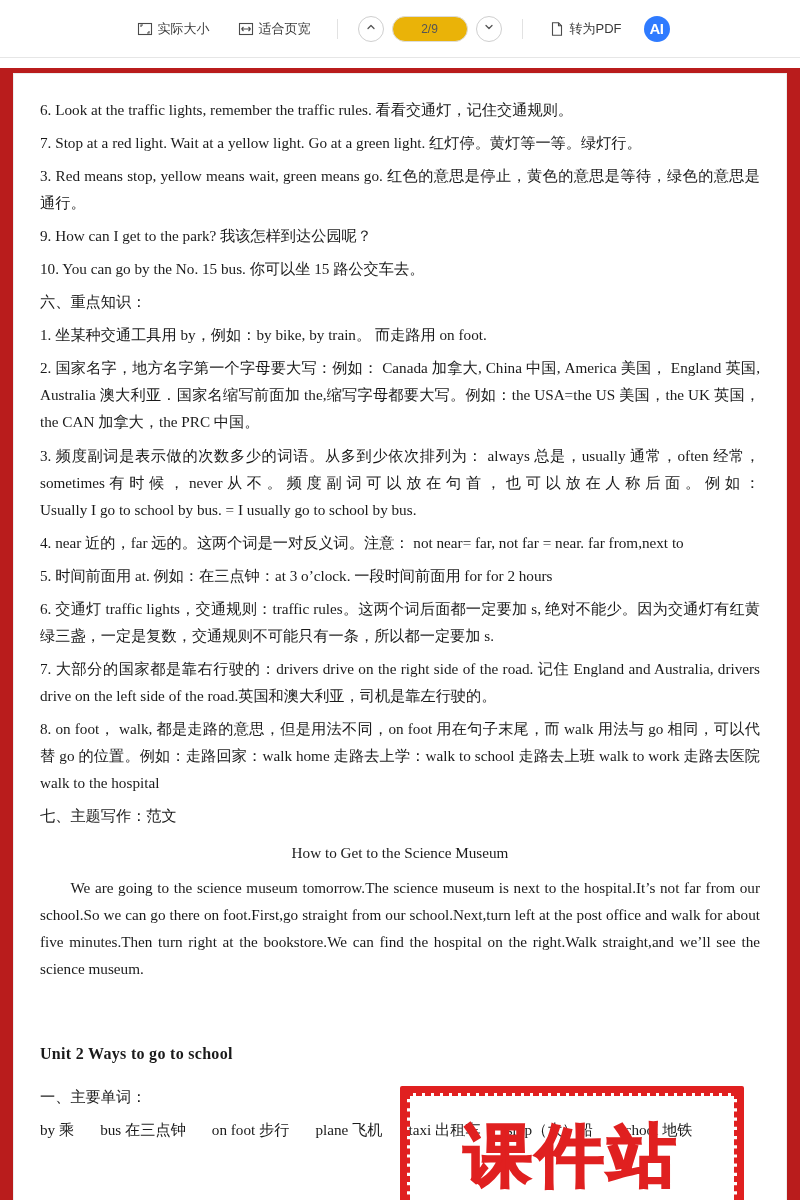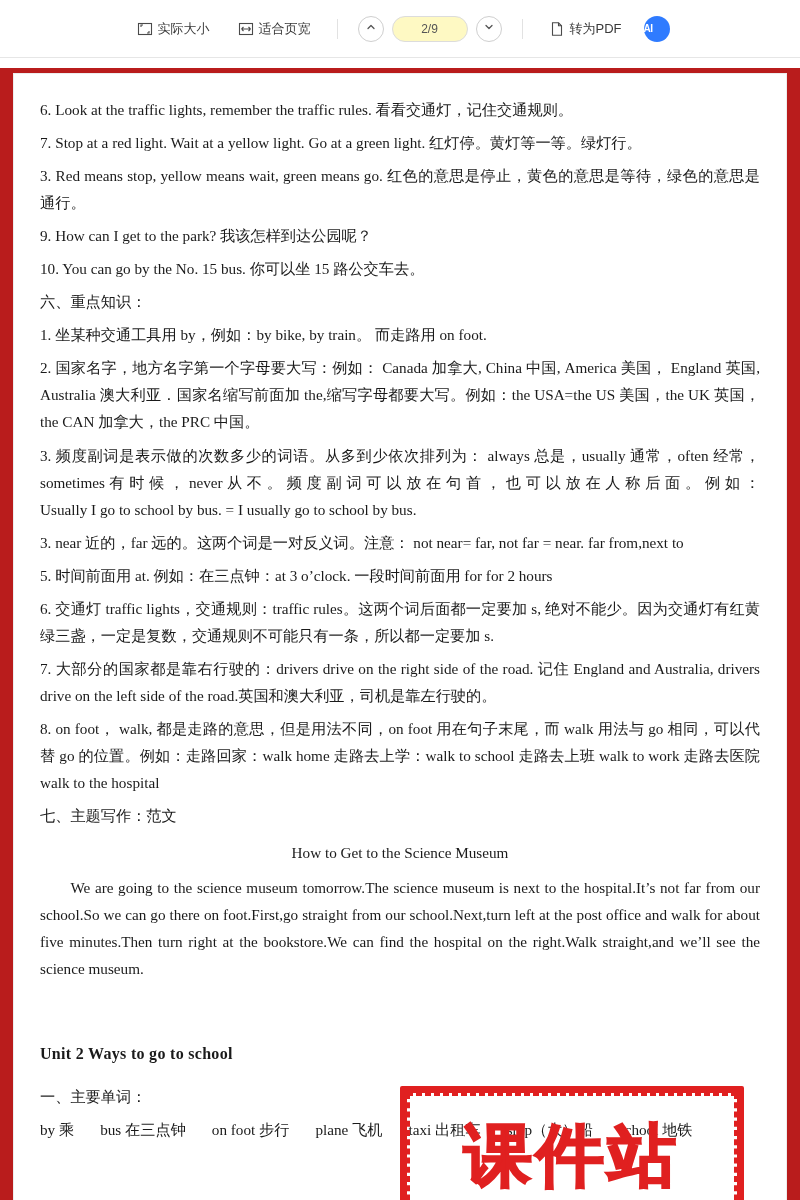--- a/index.html
+++ b/index.html
@@ -73,33 +73,33 @@
   .page-box {
     width: 74px;
     height: 24px;
     border: 1px solid #dcdcdc;
     border-radius: 13px;
     display: flex;
     align-items: center;
     justify-content: center;
     font-size: 12px;
     color: #555;
-    background: #fef9c3;
+    background: #eab308;
   }
 
   .ai-badge {
     width: 26px;
     height: 26px;
     border-radius: 50%;
     background: #2f7bff;
     color: #fff;
     display: flex;
     align-items: center;
-    justify-content: flex-start;
-    font-size: 10px;
+    justify-content: center;
+    font-size: 15px;
     font-family: "Liberation Sans", sans-serif;
     font-weight: bold;
     cursor: pointer;
     letter-spacing: -0.5px;
   }
 
   
   .viewer {
     position: absolute;
     top: 68px;
@@ -266,21 +266,21 @@
 
       <p class="p p-just">6. Look at the traffic lights, remember the traffic rules. 看看交通灯，记住交通规则。</p>
       <p class="p p-just">7. Stop at a red light. Wait at a yellow light. Go at a green light. 红灯停。黄灯等一等。绿灯行。</p>
       <p class="p p-just">3. Red means stop, yellow means wait, green means go. 红色的意思是停止，黄色的意思是等待，绿色的意思是通行。</p>
       <p class="p p-just">9. How can I get to the park? 我该怎样到达公园呢？</p>
       <p class="p p-just">10. You can go by the No. 15 bus. 你可以坐 15 路公交车去。</p>
       <p class="p p-just">六、重点知识：</p>
       <p class="p p-just">1. 坐某种交通工具用 by，例如：by bike, by train。 而走路用 on foot.</p>
       <p class="p p-just">2. 国家名字，地方名字第一个字母要大写：例如： Canada 加拿大, China 中国, America 美国， England 英国, Australia 澳大利亚．国家名缩写前面加 the,缩写字母都要大写。例如：the USA=the US 美国，the UK 英国，the CAN 加拿大，the PRC 中国。</p>
       <p class="p p-just">3. 频度副词是表示做的次数多少的词语。从多到少依次排列为： always 总是，usually 通常，often 经常，sometimes 有 时 候 ， never 从 不 。 频 度 副 词 可 以 放 在 句 首 ， 也 可 以 放 在 人 称 后 面 。 例 如 ： Usually I go to school by bus. = I usually go to school by bus.</p>
-      <p class="p p-just">3. near 近的，far 远的。这两个词是一对反义词。注意： not near= far,  not far = near. far from,next to</p>
+      <p class="p p-just">4. near 近的，far 远的。这两个词是一对反义词。注意： not near= far,  not far = near. far from,next to</p>
       <p class="p p-just">5. 时间前面用 at. 例如：在三点钟：at 3 o’clock.  一段时间前面用 for   for 2 hours</p>
       <p class="p p-just">6. 交通灯 traffic lights，交通规则：traffic rules。这两个词后面都一定要加 s, 绝对不能少。因为交通灯有红黄绿三盏，一定是复数，交通规则不可能只有一条，所以都一定要加 s.</p>
       <p class="p p-just">7. 大部分的国家都是靠右行驶的：drivers drive on the right side of the road. 记住 England and Australia, drivers drive on the left side of the road.英国和澳大利亚，司机是靠左行驶的。</p>
       <p class="p p-just">8. on foot， walk, 都是走路的意思，但是用法不同，on foot 用在句子末尾，而 walk 用法与 go 相同，可以代替 go 的位置。例如：走路回家：walk home     走路去上学：walk to school      走路去上班 walk to work    走路去医院 walk to the hospital</p>
       <p class="p p-just">七、主题写作：范文</p>
 
       <p class="center-title">How to Get to the Science Museum</p>
 
       <div class="essay">
         <p class="p p-just essay-first">We are going to the science museum tomorrow.The science museum is next to the hospital.It’s not far from our school.So we can go there on foot.First,go straight from our school.Next,turn left at the post office and walk for about five minutes.Then turn right at the bookstore.We can find the hospital on the right.Walk straight,and we’ll see the science museum.</p>

